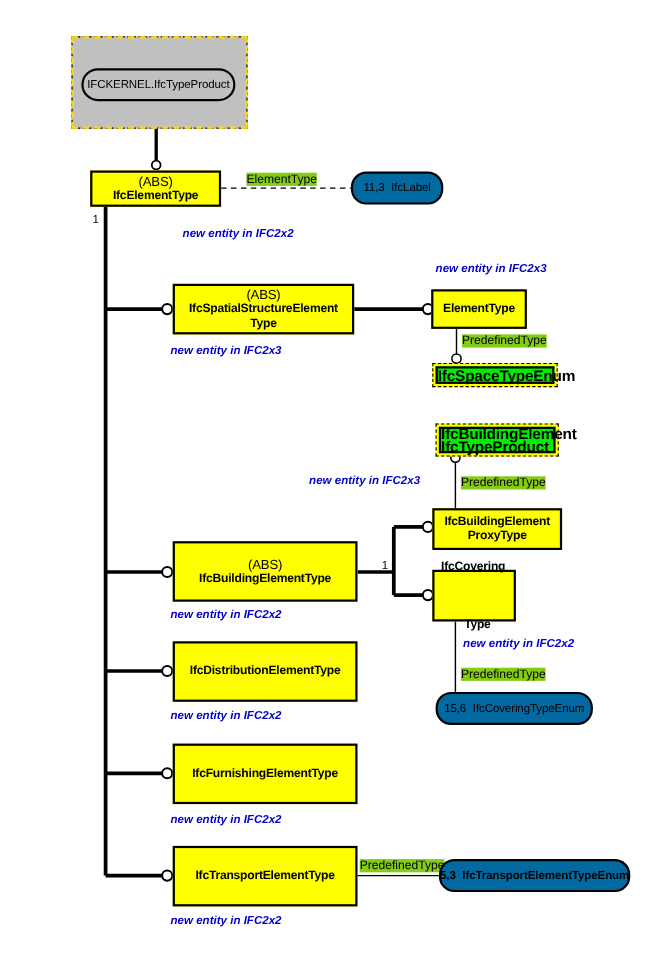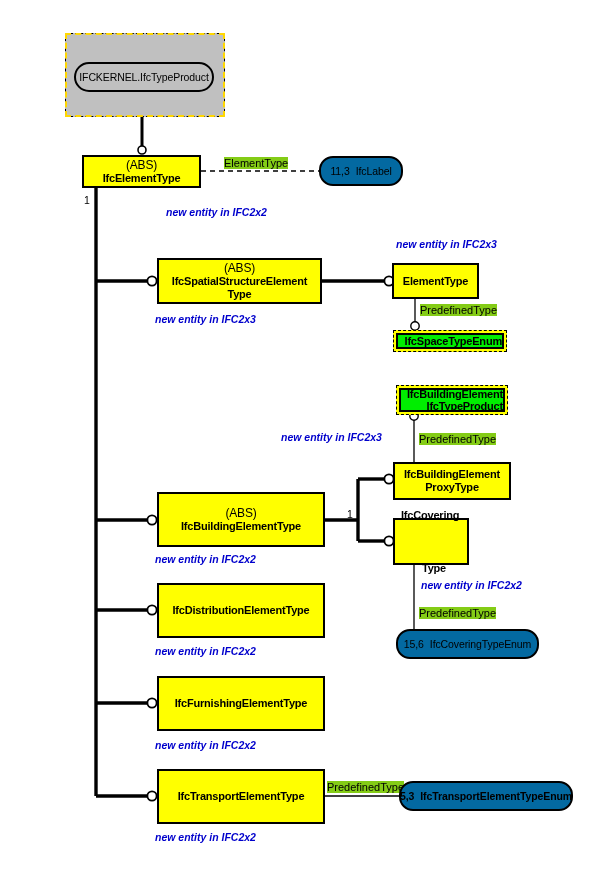--- a/index.html
+++ b/index.html
@@ -52,24 +52,24 @@
     padding: 2px;
   }
   .enum-inner {
     background: #00ee00;
     border: 2px solid #000000;
     box-sizing: border-box;
     width: 100%;
     height: 100%;
     display: flex;
     flex-direction: column;
-    align-items: flex-end;
+    align-items: flex-start;
     justify-content: center;
     font-weight: bold;
-    font-size: 11px;
+    font-size: 14px;
     line-height: 12px;
     color: #000000;
     text-align: center;
     letter-spacing: -0.2px;
   }
   .pill {
     position: absolute;
     background: #0369a1;
     border: 2px solid #000000;
     box-sizing: border-box;

